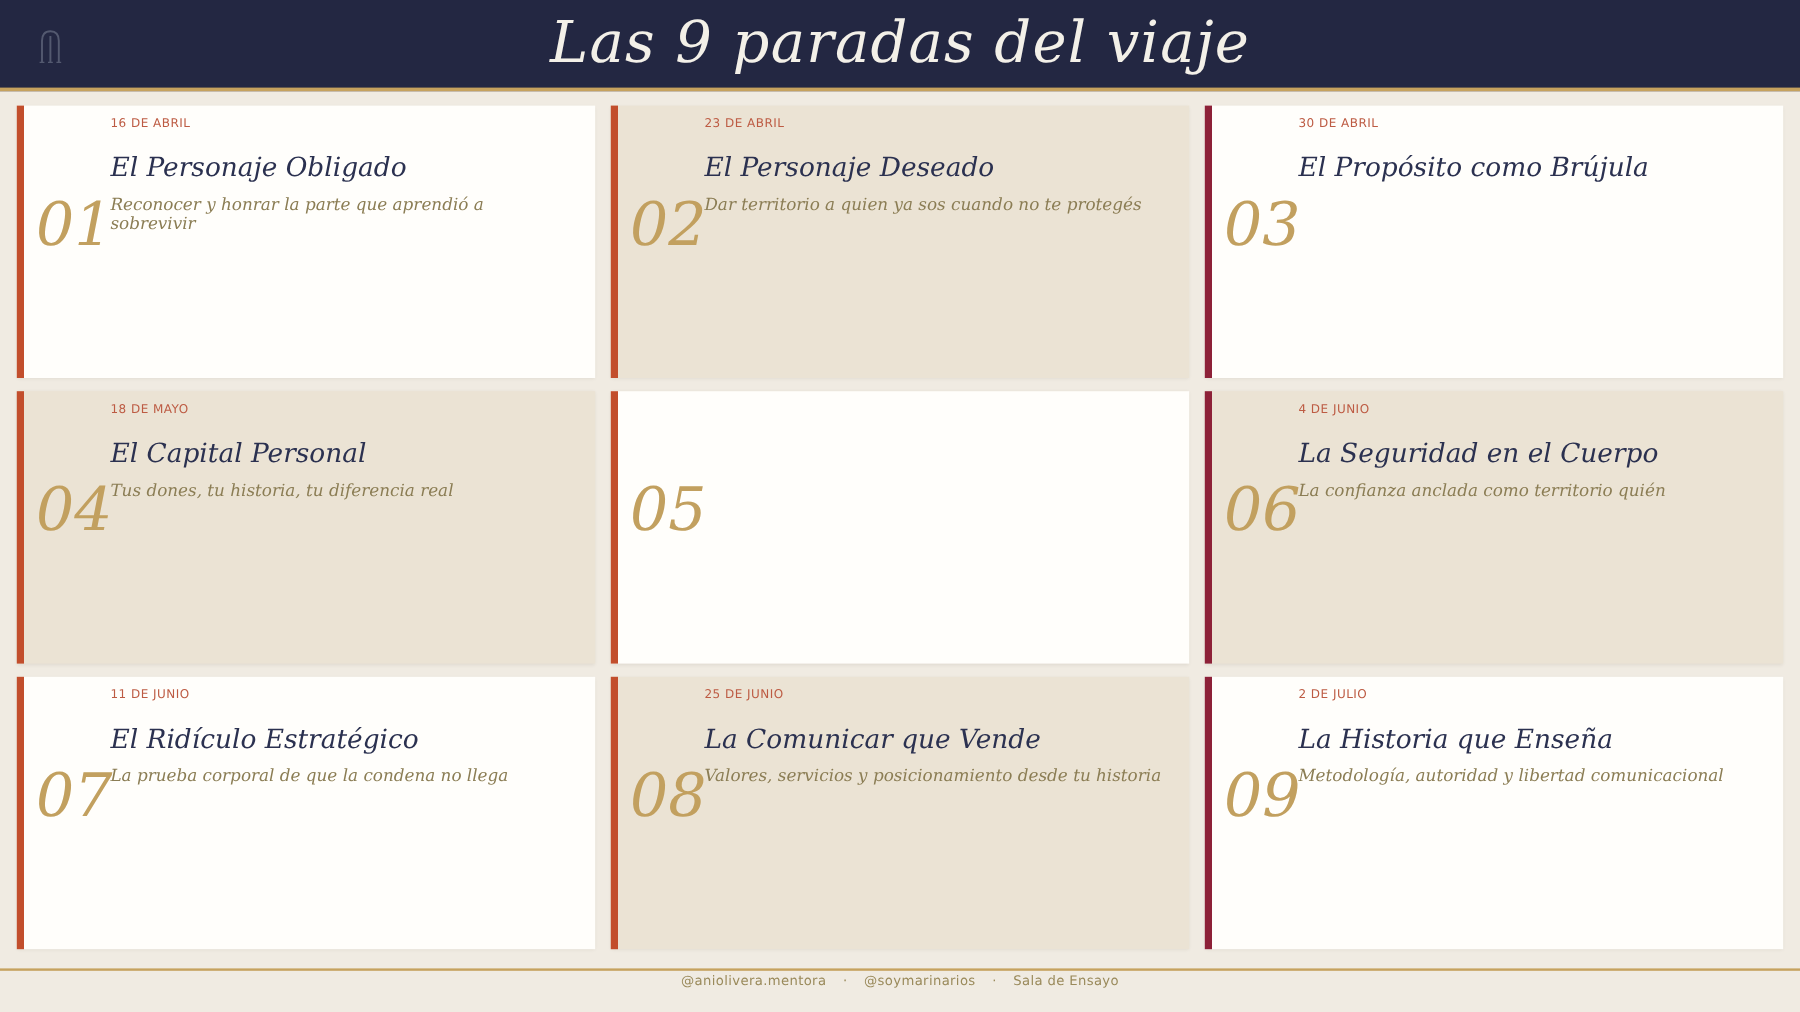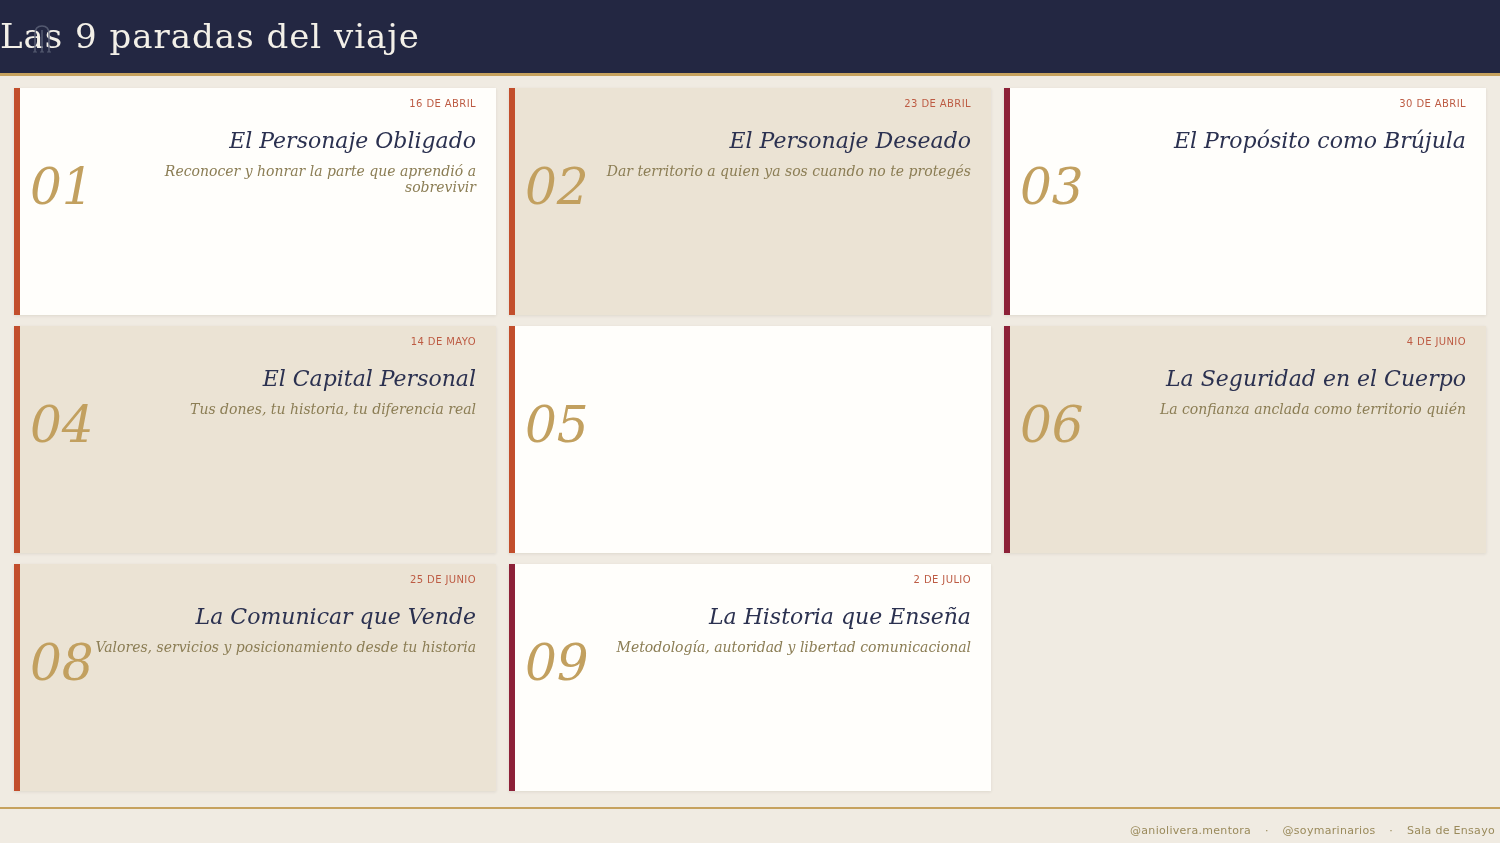--- a/index.html
+++ b/index.html
@@ -34,43 +34,43 @@
   }
   .logo {
     position: absolute;
     left: 32px;
     top: 23px;
     width: 20px;
     height: 30px;
     opacity: 0.85;
   }
   .header-title {
-    text-align: left;
+    text-align: center;
     line-height: 73px;
+    font-style: italic;
     font-weight: normal;
-    font-size: 34px;
+    font-size: 48px;
     color: var(--header_title_color);
     letter-spacing: 1px;
   }
 
   
   .grid {
     padding: 12px 14px 0 14px;
     display: grid;
     grid-template-columns: repeat(3, 1fr);
     grid-template-rows: repeat(3, 227px);
     column-gap: 13px;
     row-gap: 11px;
   }
   .card {
     position: relative;
     border-left: 6px solid var(--accent_orange);
     background: var(--card_white);
     box-shadow: 0 1px 3px rgba(60,50,30,0.10);
-    text-align: right;
   }
   .card--beige { background: var(--card_beige); }
   .card--maroon { border-left-color: var(--accent_maroon); }
 
   .card-body { padding: 10px 20px 0 72px; }
   .card-date {
     font-family: "DejaVu Sans", sans-serif;
     font-size: 10px;
     letter-spacing: 0.4px;
     color: var(--date_color);
@@ -96,22 +96,22 @@
     font-style: italic;
     font-size: 50px;
     line-height: 1;
     color: var(--number_color);
   }
 
   
   .footer {
     margin-top: 16px;
     border-top: 2px solid var(--gold);
-    padding-top: 15px;
-    text-align: right;
+    padding-top: 2px;
+    text-align: center;
     font-family: "DejaVu Sans", sans-serif;
     font-size: 11px;
     letter-spacing: 0.3px;
     color: var(--footer_text_color);
   }
   .footer span { margin: 0 5px; }
 </style>
 </head>
 <body>
 
@@ -147,40 +147,48 @@
   <article class="card card--maroon">
     <div class="card-body">
       <div class="card-date">30 DE ABRIL</div>
       <h2 class="card-title">El Propósito como Brújula</h2>
     </div>
     <div class="card-number">03</div>
   </article>
 
   <article class="card card--beige">
     <div class="card-body">
-      <div class="card-date">14 DE MAYO</div>
+      <div class="card-date">18 DE MAYO</div>
       <h2 class="card-title">El Capital Personal</h2>
       <p class="card-subtitle">Tus dones, tu historia, tu diferencia real</p>
     </div>
     <div class="card-number">04</div>
   </article>
 
   <article class="card">
     <div class="card-number">05</div>
   </article>
 
   <article class="card card--beige card--maroon">
     <div class="card-body">
       <div class="card-date">4 DE JUNIO</div>
       <h2 class="card-title">La Seguridad en el Cuerpo</h2>
       <p class="card-subtitle">La confianza anclada como territorio quién</p>
     </div>
     <div class="card-number">06</div>
   </article>
 
+  <article class="card">
+    <div class="card-body">
+      <div class="card-date">11 DE JUNIO</div>
+      <h2 class="card-title">El Ridículo Estratégico</h2>
+      <p class="card-subtitle">La prueba corporal de que la condena no llega</p>
+    </div>
+    <div class="card-number">07</div>
+  </article>
 
   <article class="card card--beige">
     <div class="card-body">
       <div class="card-date">25 DE JUNIO</div>
       <h2 class="card-title">La Comunicar que Vende</h2>
       <p class="card-subtitle">Valores, servicios y posicionamiento desde tu historia</p>
     </div>
     <div class="card-number">08</div>
   </article>
 

